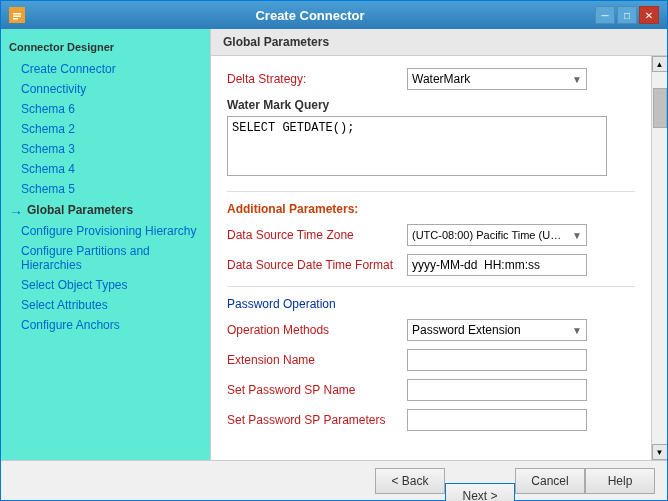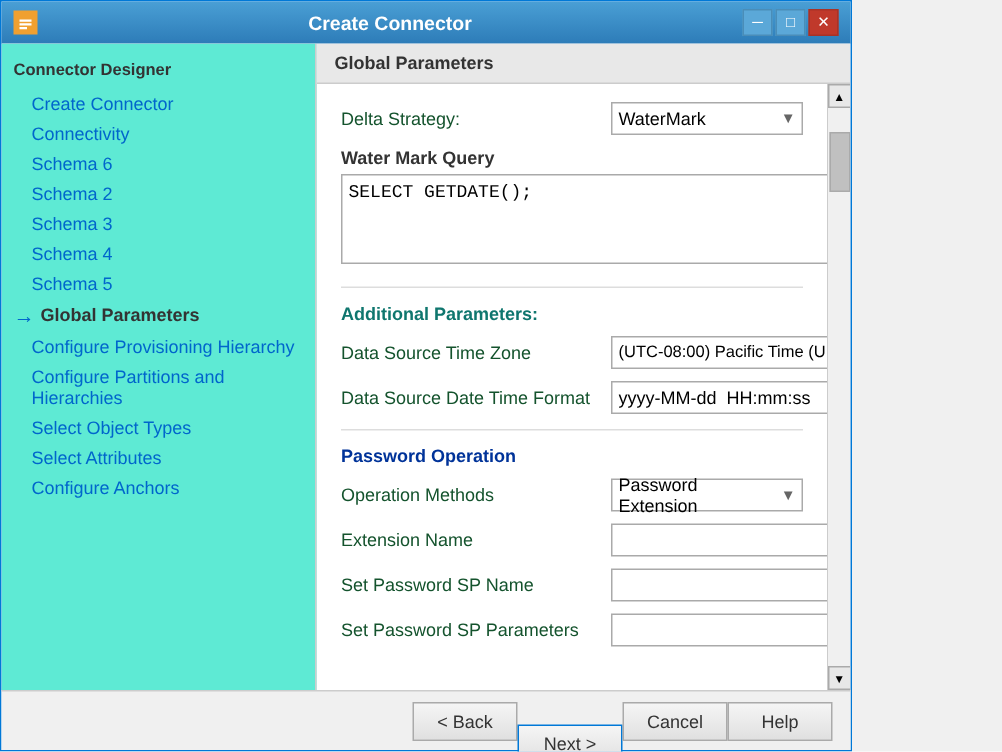--- a/index.html
+++ b/index.html
@@ -5,21 +5,21 @@
     * { box-sizing: border-box; margin: 0; padding: 0; }
     body {
       font-family: 'Segoe UI', Tahoma, Geneva, Verdana, sans-serif;
       font-size: 12px;
       background: #f0f0f0;
       width: 668px;
       height: 501px;
       overflow: hidden;
     }
     .window {
-      width: 568px;
+      width: 668px;
       height: 501px;
       border: 1px solid #0078d7;
       display: flex;
       flex-direction: column;
       background: #fff;
     }
     .title-bar {
       background: linear-gradient(to bottom, #4a9fd5, #2d7cb8);
       height: 28px;
       display: flex;
@@ -151,21 +151,21 @@
       font-size: 8px;
       cursor: pointer;
     }
     .form-row {
       display: flex;
       align-items: center;
       margin-bottom: 8px;
     }
     .form-label {
       min-width: 180px;
-      color: #14532d;
+      color: #b91c1c;
       font-size: 12px;
     }
     .section-divider {
       border: none;
       border-top: 1px solid #ddd;
       margin: 10px 0;
     }
     .select-control {
       width: 180px;
       height: 22px;
@@ -225,29 +225,29 @@
       border: 1px solid #aaa;
       cursor: pointer;
       font-size: 12px;
       color: #333;
     }
     .btn.primary {
       border-color: #0078d7;
       margin-top: 31px;
     }
     .additional-params-label {
-      color: #0f766e;
+      color: #c2410c;
       font-size: 12px;
       font-weight: 600;
       margin-bottom: 8px;
     }
     .password-section-label {
       color: #003399;
       font-size: 12px;
-      font-weight: 700;
+      font-weight: 400;
       margin-bottom: 8px;
     }
   </style>
 </head>
 <body>
 
 <div class="window">
 
   <div class="title-bar">
     <div class="title-bar-icon">

